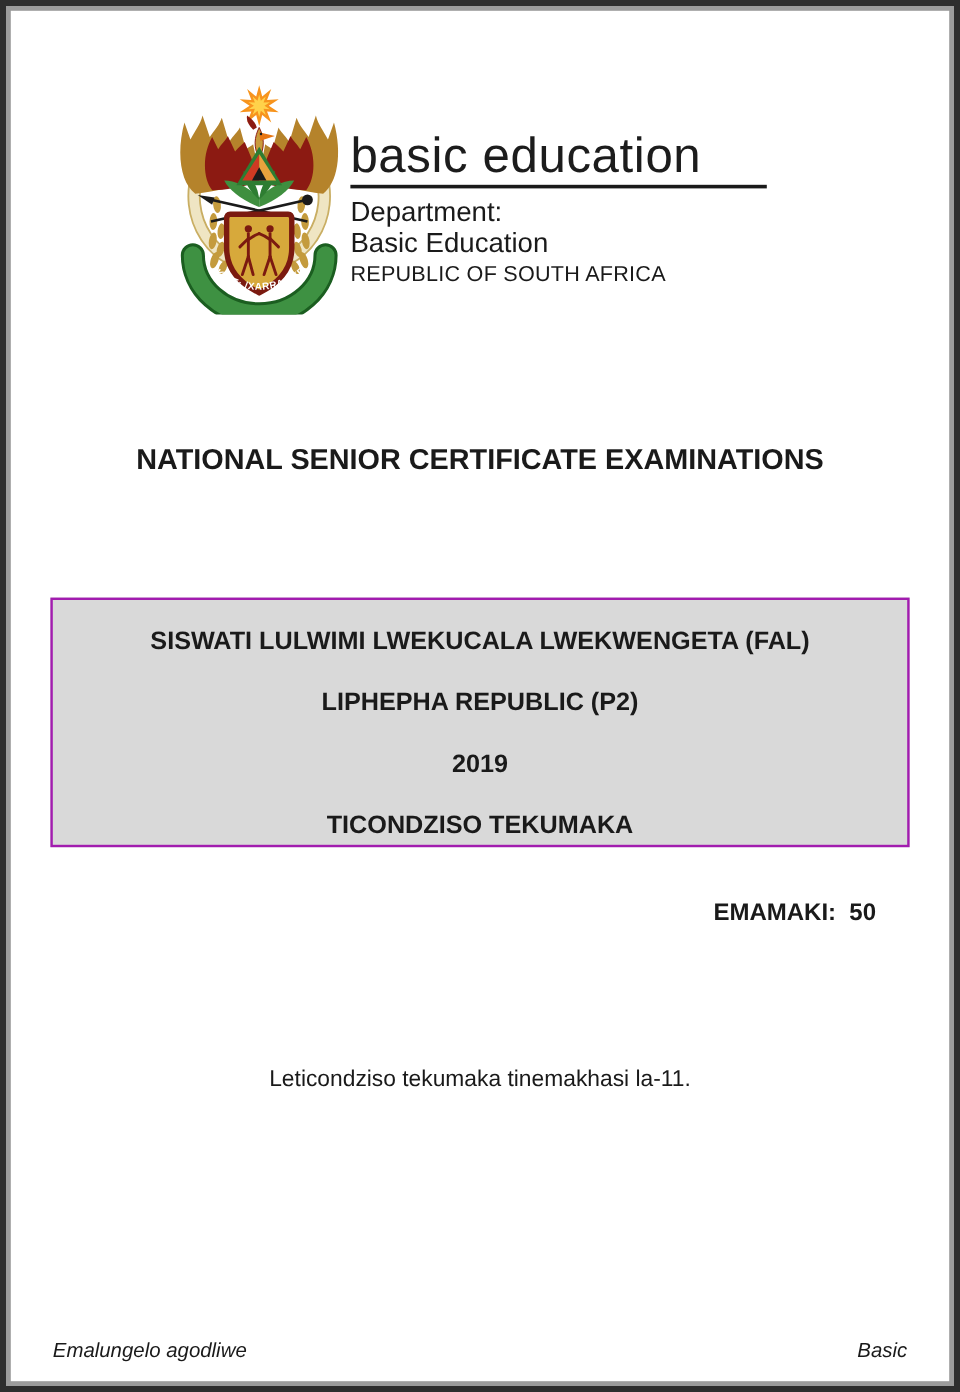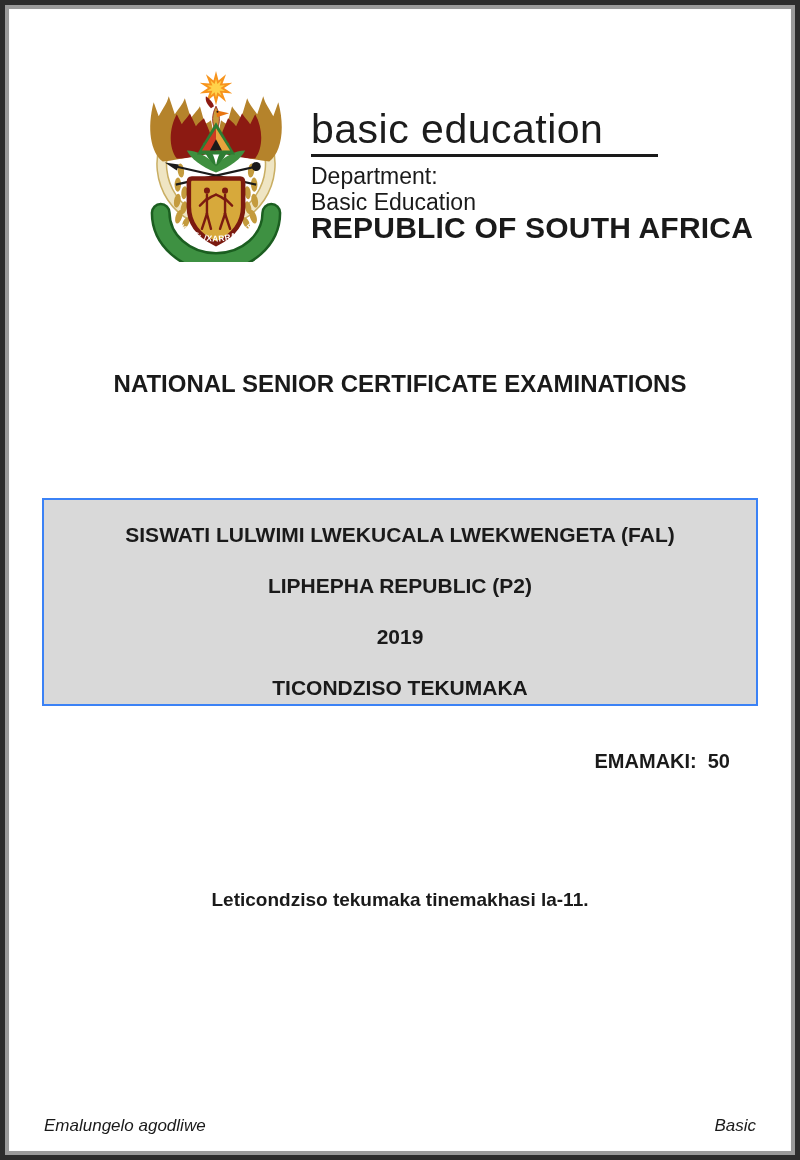--- a/index.html
+++ b/index.html
@@ -18,56 +18,56 @@
   .page-inner {
     position: absolute; inset: 0;
     border: 4px solid #9c9c9c;
     background: #ffffff;
     overflow: hidden;
   }
 
   
   .header { position: absolute; top: 57px; left: 131px; display: flex; }
   .logo-svg { width: 152px; height: 196px; flex: 0 0 auto; }
-  .brand { margin-left: 19px; padding-top: 42px; }
+  .brand { padding-top: 42px; }
   .wordmark {
     font-size: 41px; line-height: 43px; font-weight: 400;
     letter-spacing: 0.5px; color: #1c1c1c; white-space: nowrap;
   }
   .wordmark-rule { width: 347px; border-bottom: 3px solid #1a1a1a; margin-top: 3px; }
   .dept { margin-top: 7px; font-size: 23px; line-height: 25.5px; }
-  .country { font-size: 30px; line-height: 26px; font-weight: bold; letter-spacing: 0.2px; }
+  .country { font-size: 18px; line-height: 26px; font-weight: normal; letter-spacing: 0.2px; }
 
   
   .heading {
     position: absolute; top: 357px; left: 0; right: 0;
     text-align: center; font-weight: bold; font-size: 24px; line-height: 35px;
     white-space: nowrap;
   }
 
   
   .title-box {
     position: absolute; top: 489px; left: 33px; width: 716px; height: 208px;
-    background: #d9d9d9; border: 2px solid #3b82f6;
+    background: #d9d9d9; border: 2px solid #a21caf;
     display: flex; flex-direction: column; align-items: center;
     padding-top: 24px; gap: 30px;
     text-align: center; font-weight: bold; font-size: 21px; line-height: 21px;
   }
 
   
   .marks {
     position: absolute; top: 741px; right: 61px;
     font-weight: bold; font-size: 20px; white-space: nowrap;
   }
   .marks .value { margin-left: 11px; }
 
   
   .note {
     position: absolute; top: 880px; left: 0; right: 0;
-    text-align: center; font-weight: bold; font-size: 19px;
+    text-align: center; font-weight: normal; font-size: 19px;
   }
 
   
   .footer {
     position: absolute; top: 1107px; left: 35px; right: 35px;
     display: flex; justify-content: space-between;
     font-style: italic; font-size: 17px; align-items: flex-end;
   }
 </style>
 </head>

